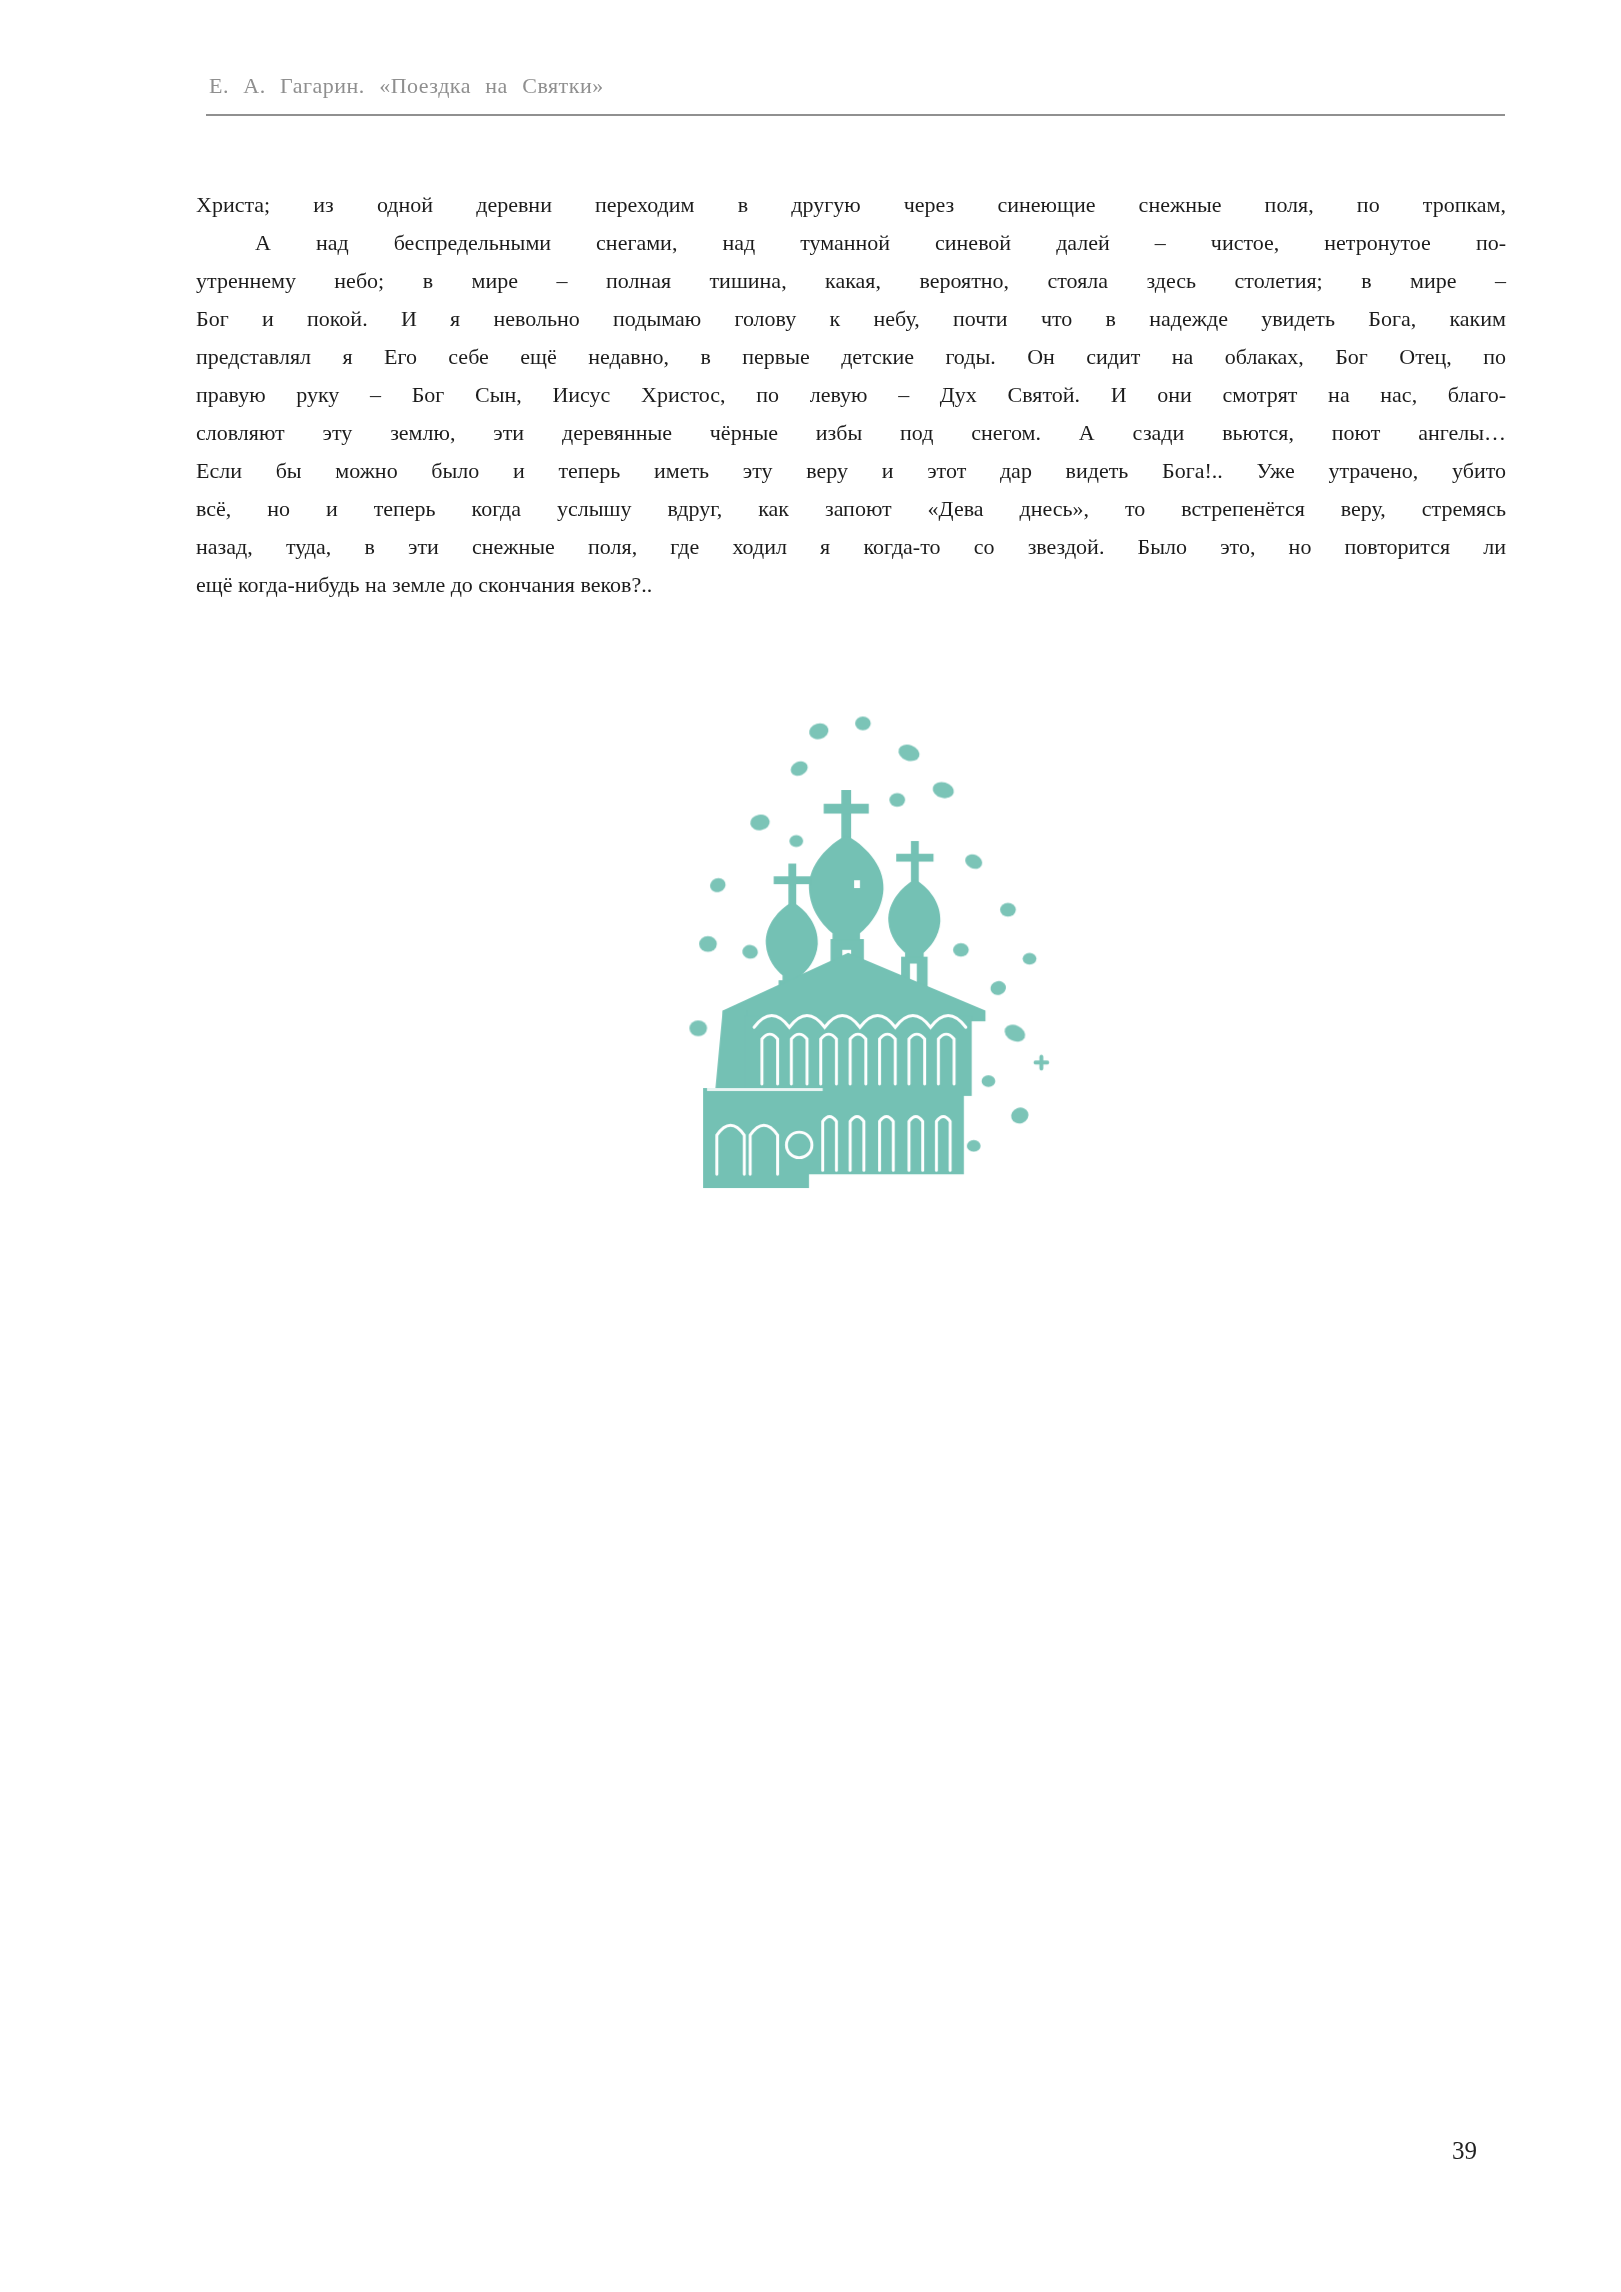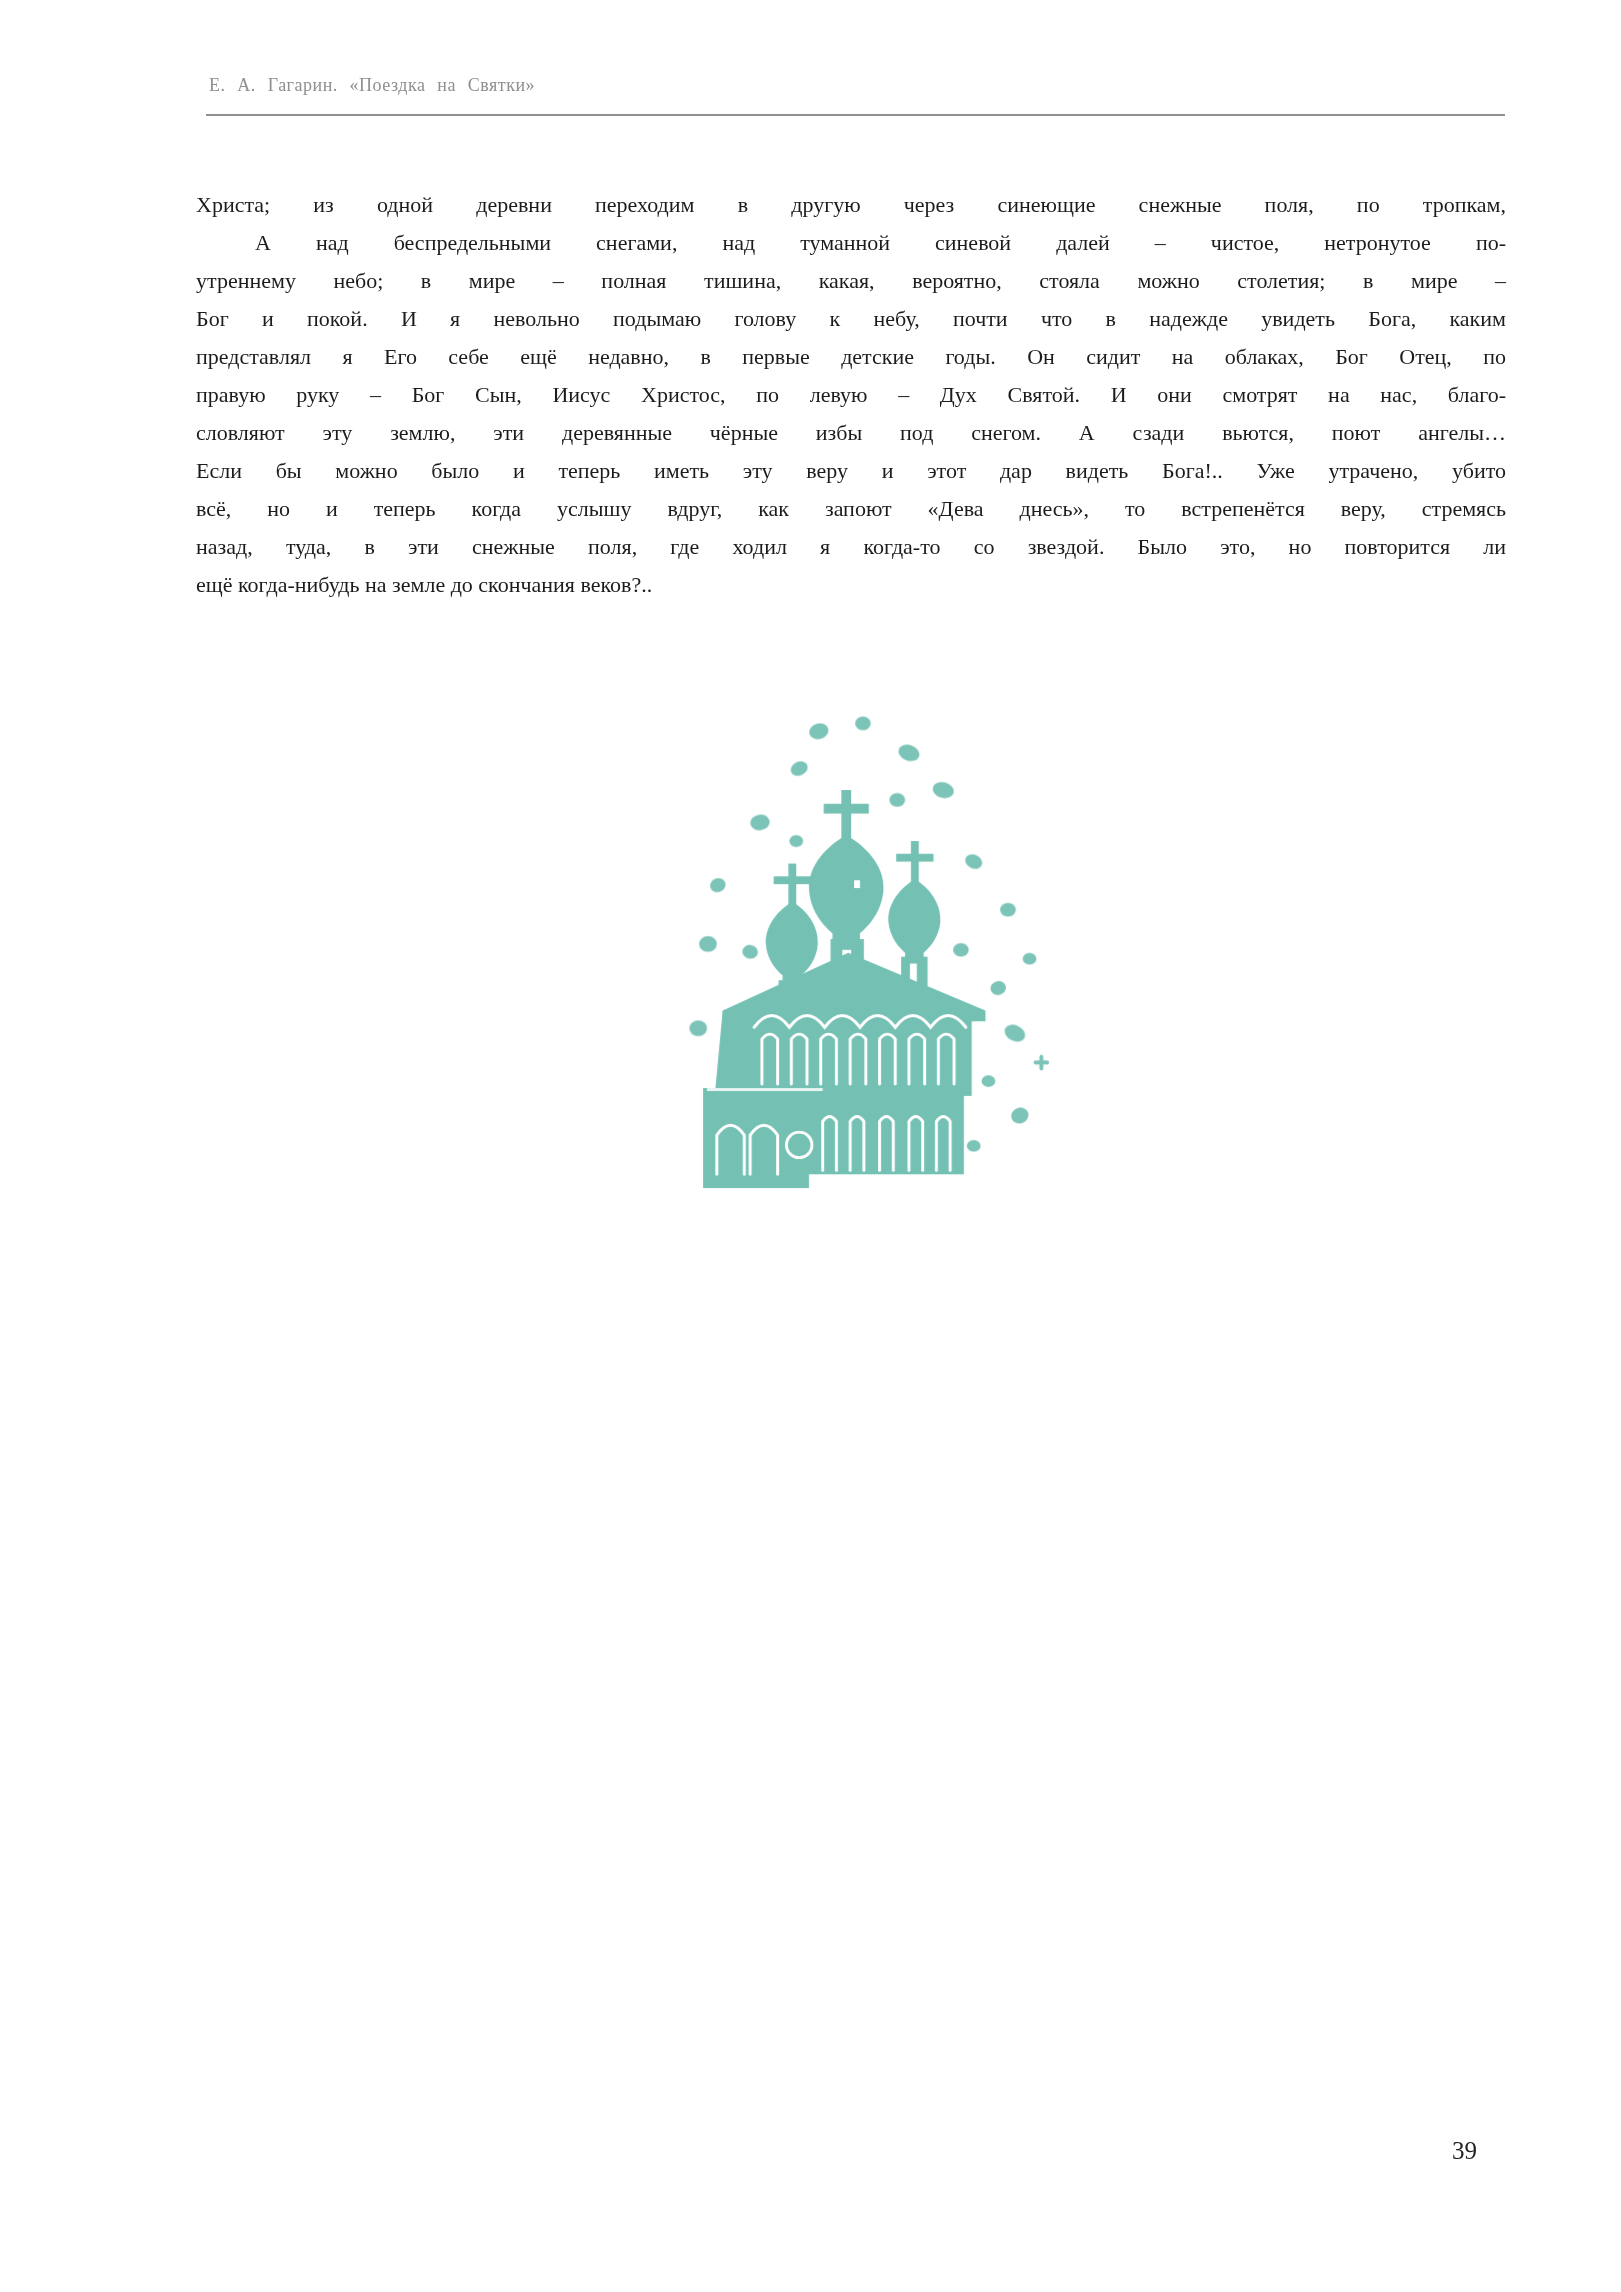--- a/index.html
+++ b/index.html
@@ -7,21 +7,21 @@
     position:relative;
     width:1621px;height:2293px;
     margin:0 auto;
     background:#ffffff;
     font-family:"Liberation Serif","DejaVu Serif",serif;
     color:var(--text,#1c1c1c);
     overflow:hidden;
   }
   .running-head{
     position:absolute;left:209px;top:71px;
-    font-size:18px;line-height:29px;
+    font-size:22px;line-height:29px;
     color:var(--header,#8f8f8f);
     letter-spacing:0.5px;
     word-spacing:0.38em;
   }
   .head-rule{
     position:absolute;left:206px;top:114px;
     width:1299px;height:2px;
     background:var(--rule,#909090);
   }
   .body-text{
@@ -53,21 +53,21 @@
 
 <div class="page">
 
   <div class="running-head">Е.  А.  Гагарин.  «Поездка на Святки»</div>
 
   <div class="head-rule"></div>
 
   <div class="body-text">
     <div class="bl justify">Христа; из одной деревни переходим в другую через синеющие снежные поля, по тропкам,</div>
     <div class="bl justify indent">А над беспредельными снегами, над туманной синевой далей – чистое, нетронутое по-</div>
-    <div class="bl justify">утреннему небо; в мире – полная тишина, какая, вероятно, стояла можно столетия; в мире –</div>
+    <div class="bl justify">утреннему небо; в мире – полная тишина, какая, вероятно, стояла здесь столетия; в мире –</div>
     <div class="bl justify">Бог и покой. И я невольно подымаю голову к небу, почти что в надежде увидеть Бога, каким</div>
     <div class="bl justify">представлял я Его себе ещё недавно, в первые детские годы. Он сидит на облаках, Бог Отец, по</div>
     <div class="bl justify">правую руку – Бог Сын, Иисус Христос, по левую – Дух Святой. И они смотрят на нас, благо-</div>
     <div class="bl justify">словляют эту землю, эти деревянные чёрные избы под снегом. А сзади вьются, поют ангелы…</div>
     <div class="bl justify">Если бы можно было и теперь иметь эту веру и этот дар видеть Бога!.. Уже утрачено, убито</div>
     <div class="bl justify">всё, но и теперь когда услышу вдруг, как запоют «Дева днесь», то встрепенётся веру, стремясь</div>
     <div class="bl justify">назад, туда, в эти снежные поля, где ходил я когда-то со звездой. Было это, но повторится ли</div>
     <div class="bl">ещё когда-нибудь на земле до скончания веков?..</div>
   </div>
 

